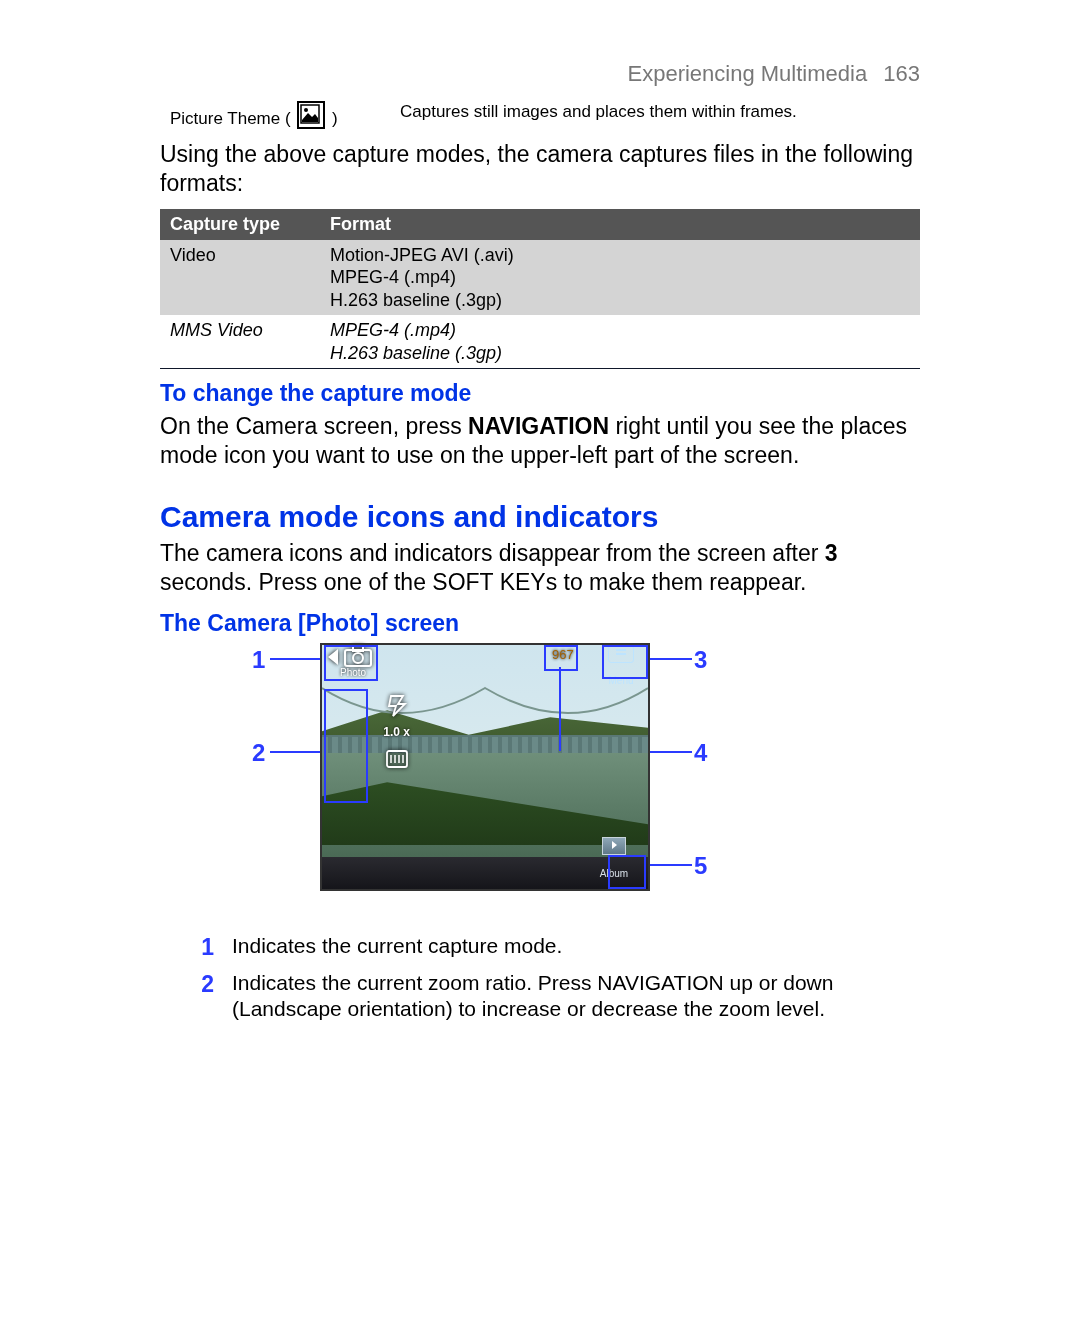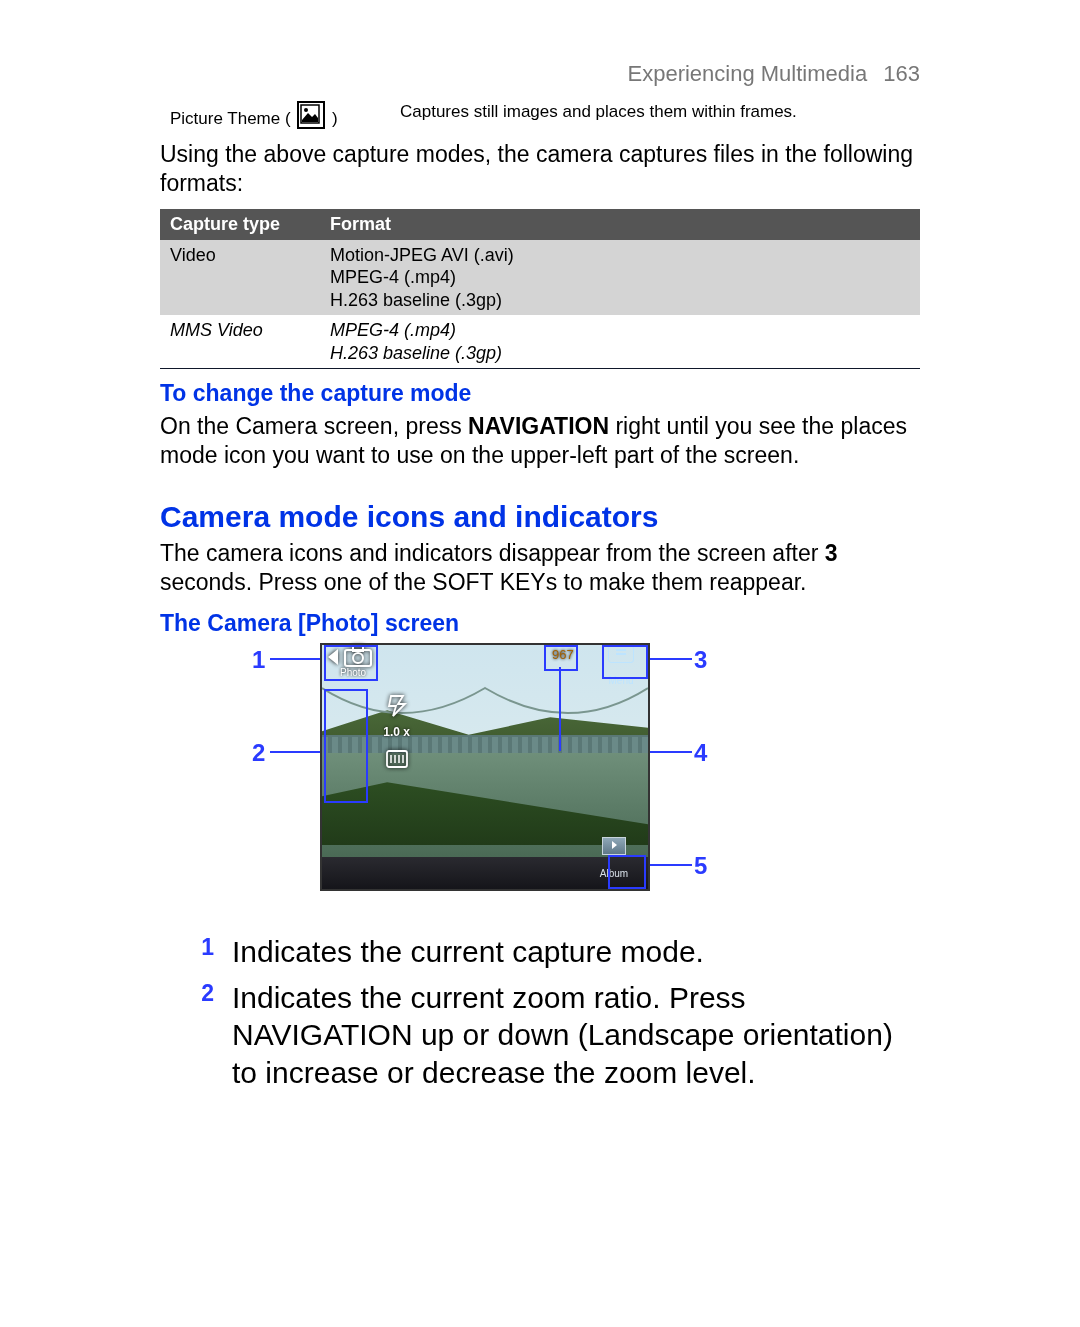--- a/index.html
+++ b/index.html
@@ -66,21 +66,21 @@
   
   .co-box{position:absolute;border:2px solid #2a3bff;background:transparent;pointer-events:none;}
   .co-line{position:absolute;height:2px;background:#2a3bff;}
   .co-end{position:absolute;width:8px;height:8px;background:#2a3bff;}
   .co-num{position:absolute;color:#2a3bff;font-weight:bold;font-size:24px;}
 
   
   .desc{margin-top:10px;}
   .desc .row{display:flex;gap:18px;margin:8px 0;}
   .desc .n{color:#2a3bff;font-weight:bold;font-size:23px;width:22px;text-align:right;flex:0 0 auto;margin-left:32px;}
-  .desc .t{font-size:30px;flex:1;}
+  .desc .t{font-size:21px;flex:1;}
 </style>
 </head>
 <body>
 
 <div class="page">
 
   <div class="running-head">
     <span>Experiencing Multimedia</span>
     <span class="pg">163</span>
   </div>

